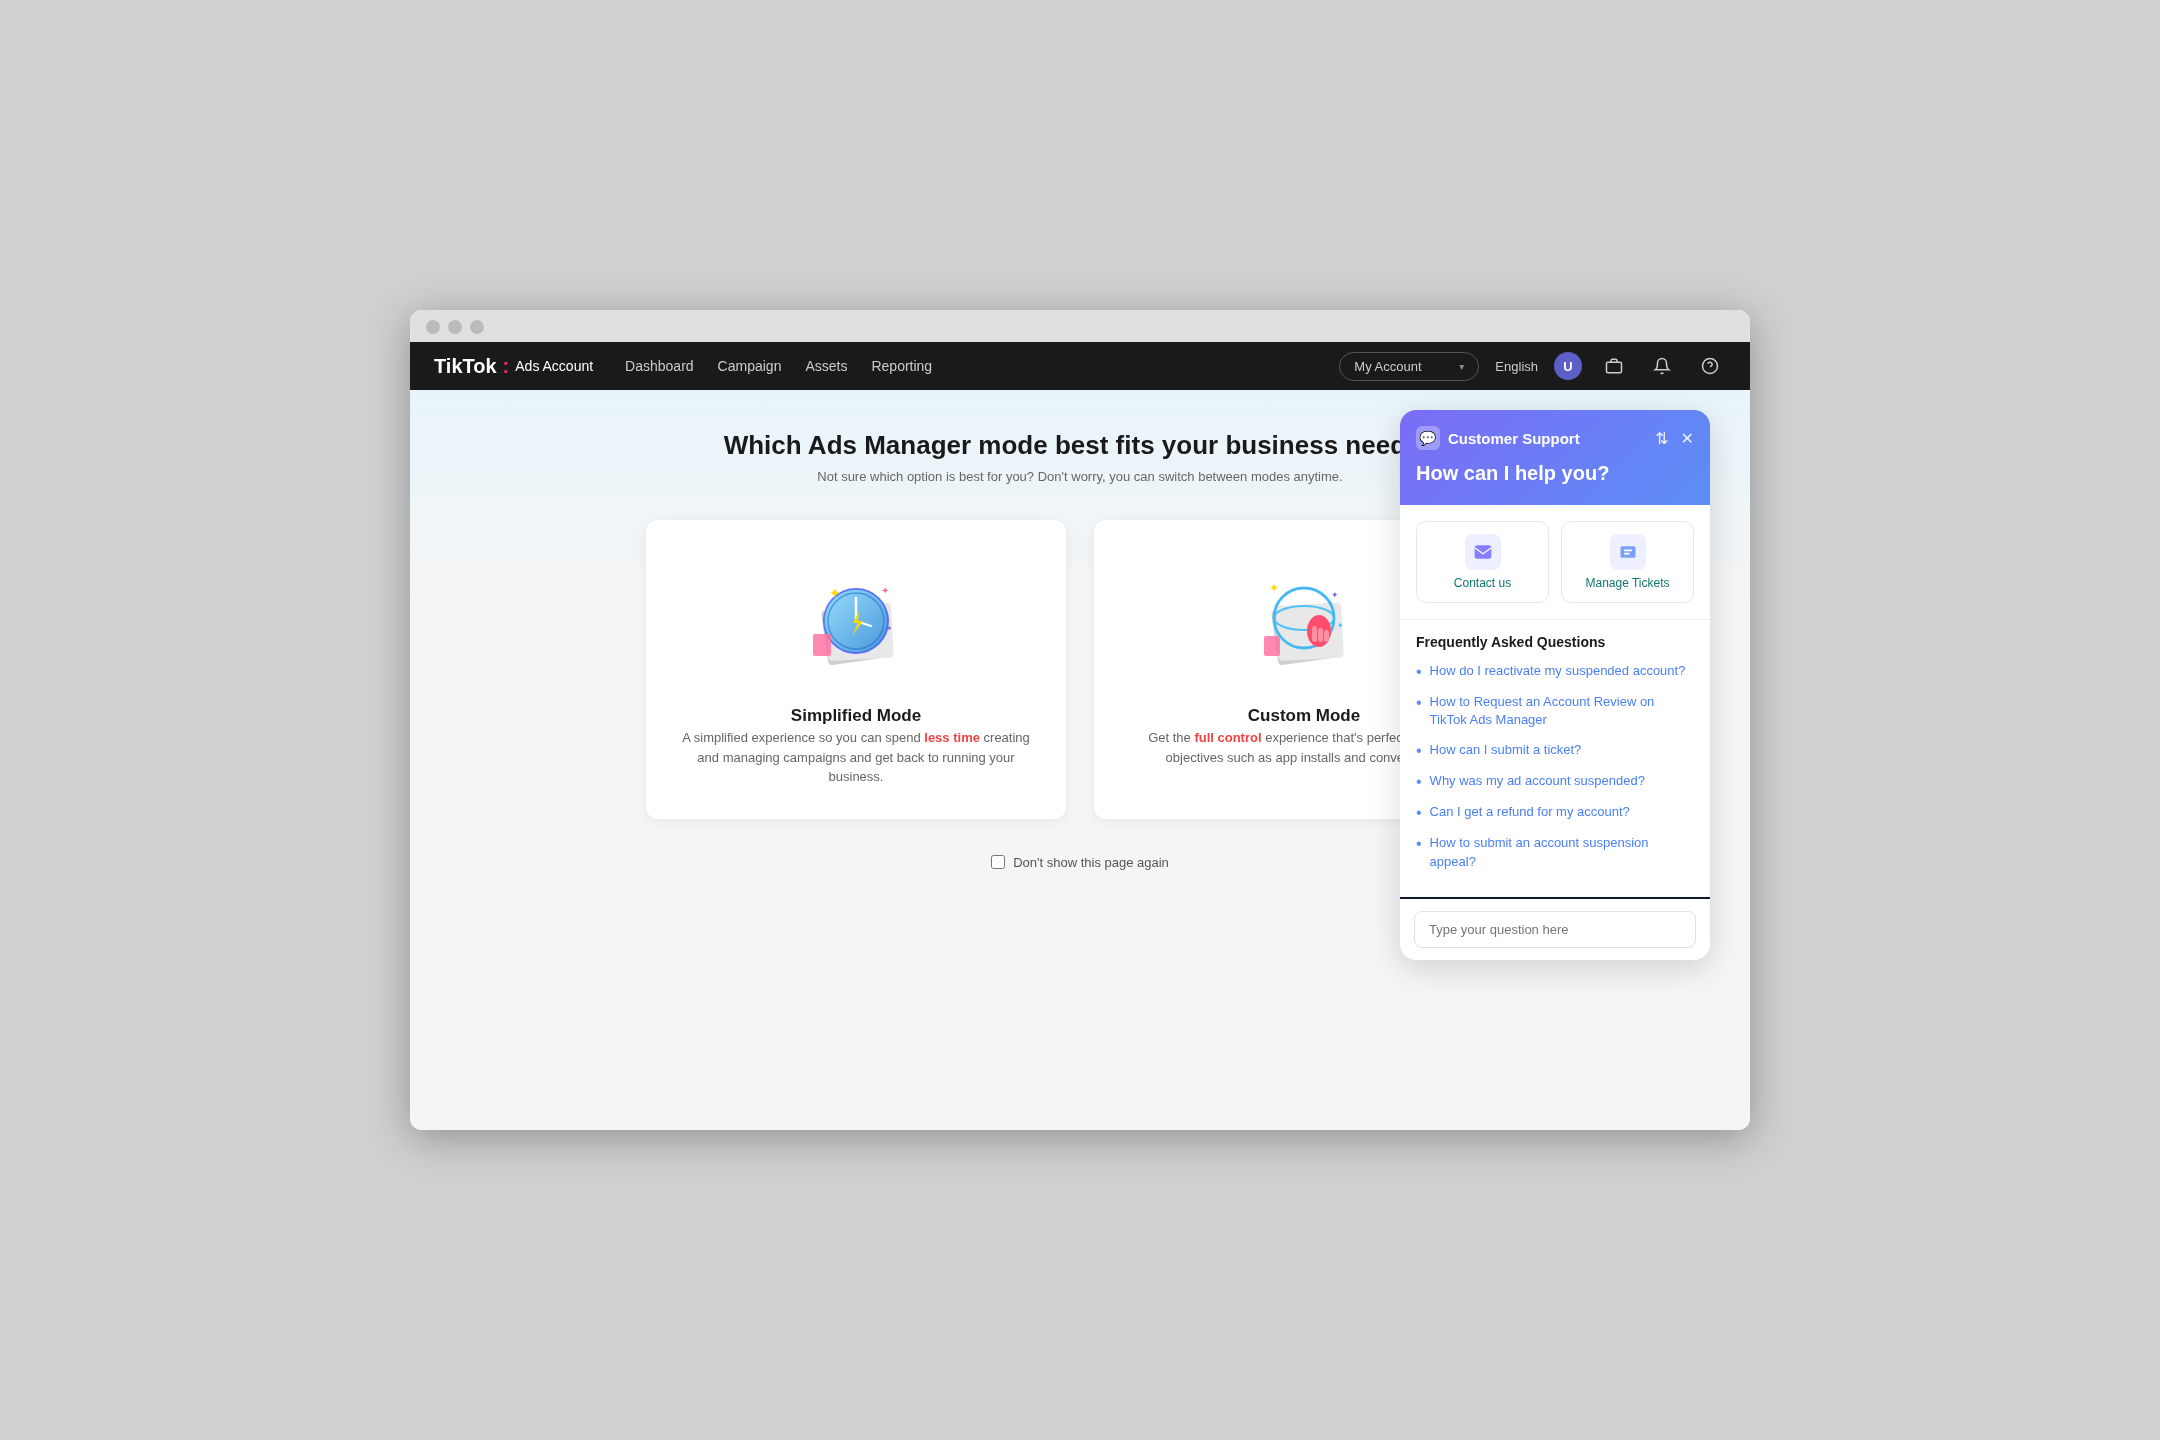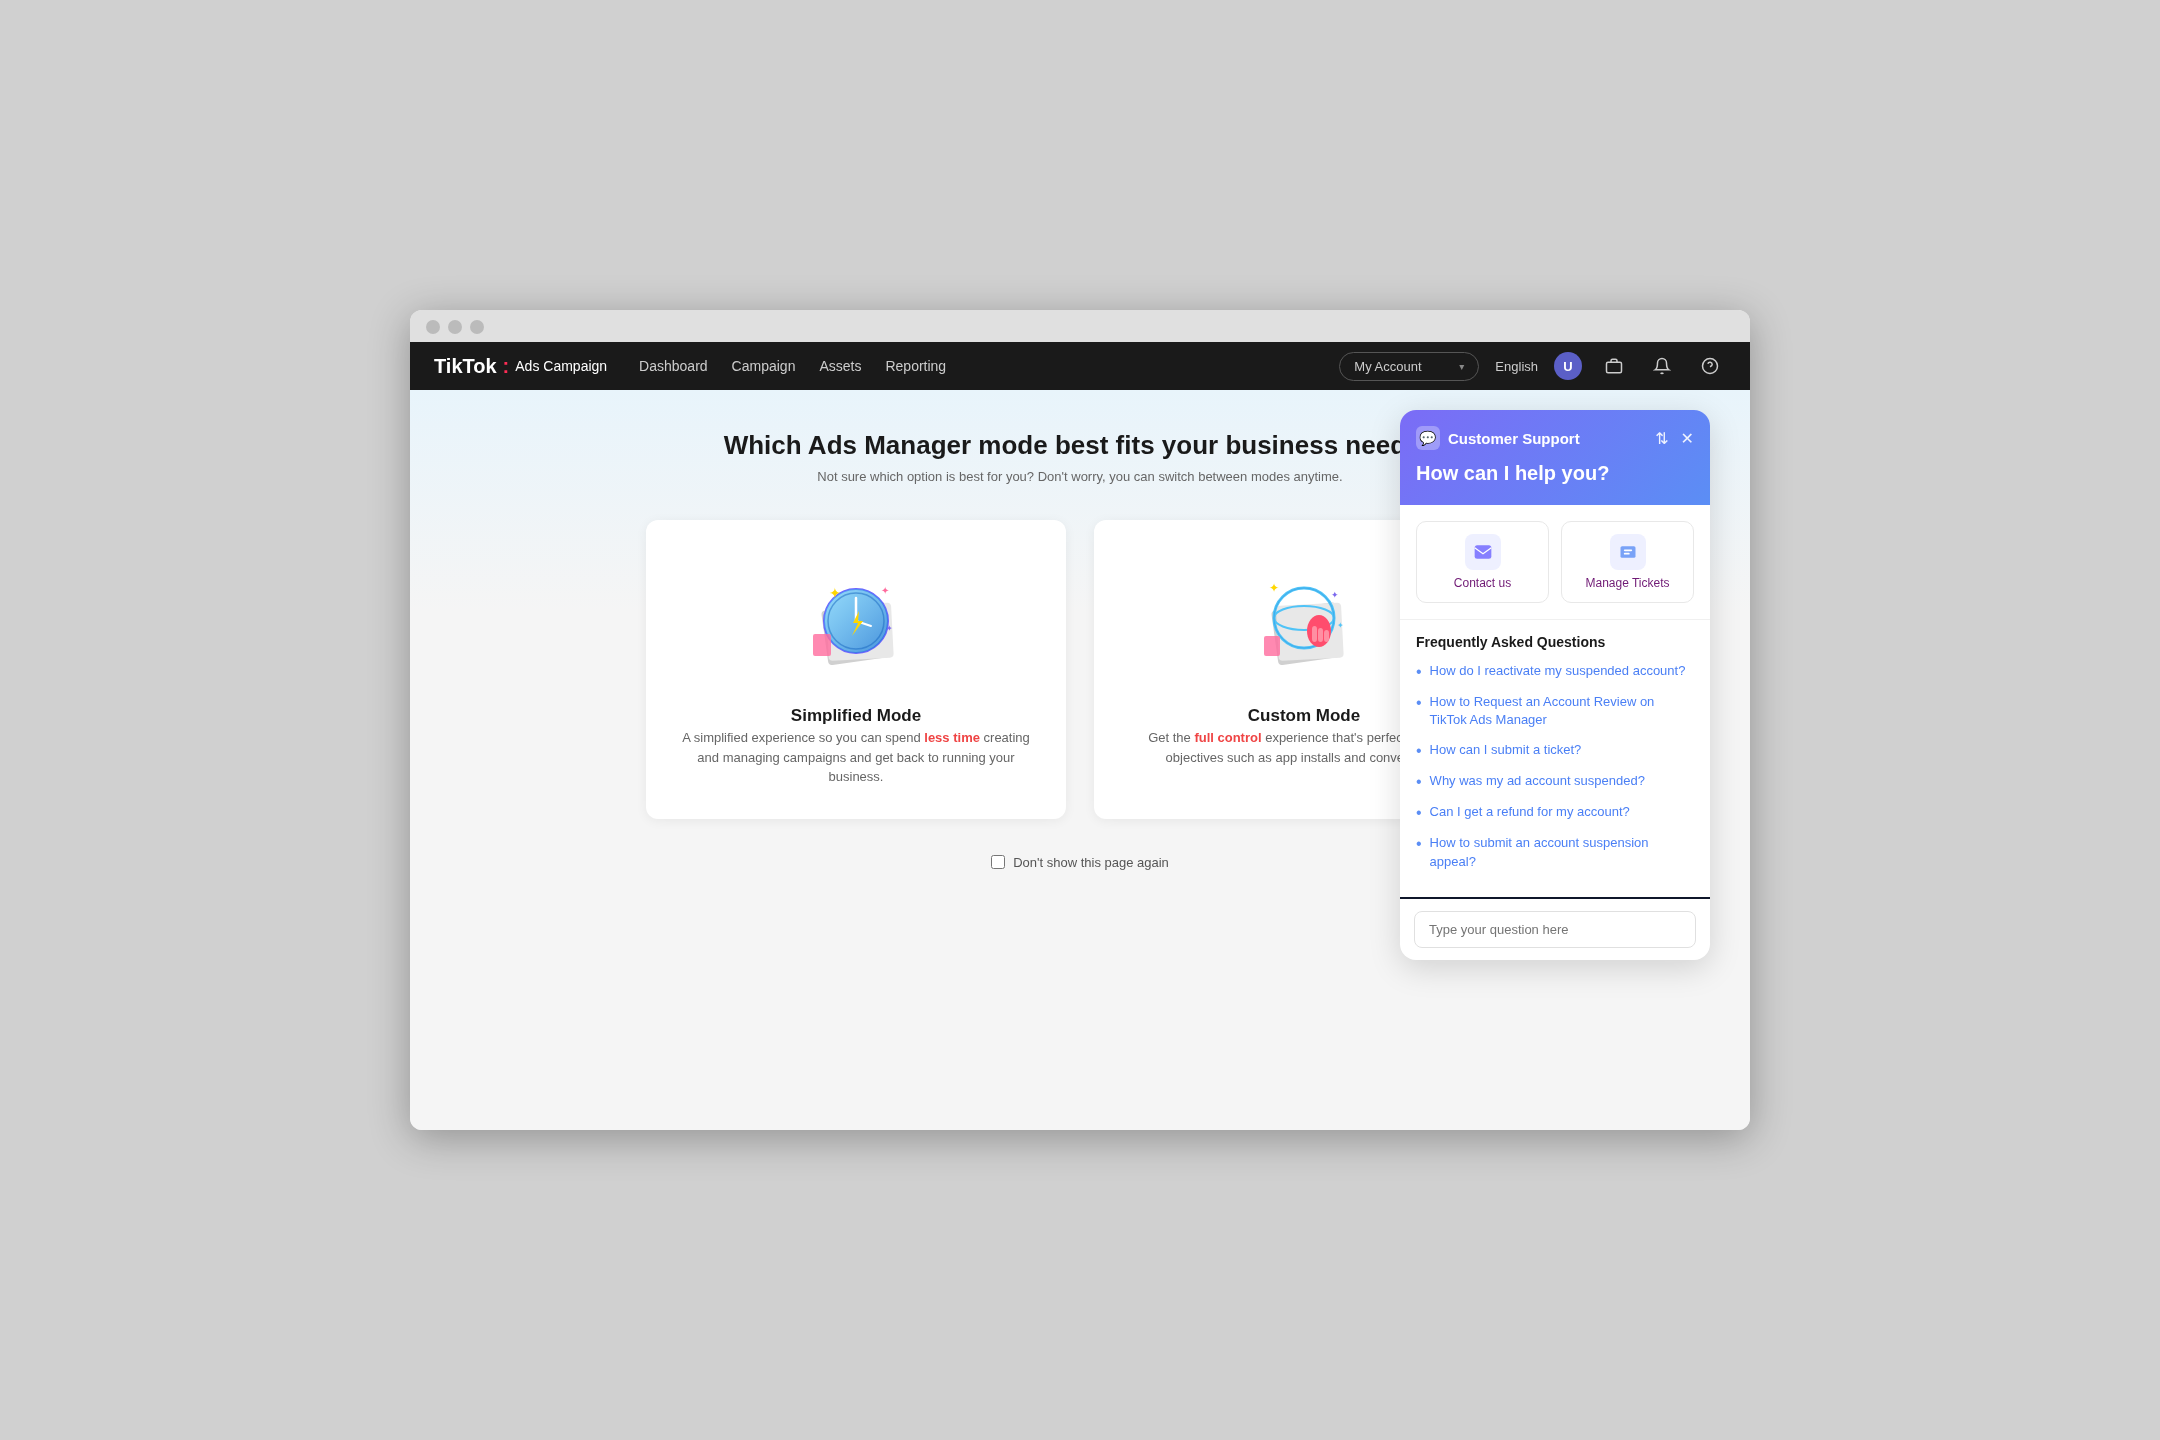--- a/index.html
+++ b/index.html
@@ -332,21 +332,21 @@
       background: #eef0ff;
       border-radius: 8px;
       display: flex;
       align-items: center;
       justify-content: center;
       font-size: 18px;
     }
 
     .support-action-label {
       font-size: 12px;
-      color: #701a75;
+      color: #0f766e;
       font-weight: 500;
     }
 
     .faq-section {
       padding: 14px 16px;
       flex: 1;
     }
 
     .faq-title {
       font-size: 14px;
@@ -410,21 +410,21 @@
       <div class="browser-btn"></div>
     </div>
   </div>
 
   <div class="browser-content">
 
     <nav class="topnav">
       <div class="logo">
         <span class="logo-tiktok">TikTok</span>
         <span class="logo-colon">:</span>
-        <span class="logo-ads">Ads Campaign</span>
+        <span class="logo-ads">Ads Account</span>
       </div>
 
       <div class="nav-links">
         <span class="nav-link">Dashboard</span>
         <span class="nav-link">Campaign</span>
         <span class="nav-link">Assets</span>
         <span class="nav-link">Reporting</span>
       </div>
 
       <div class="nav-right">

